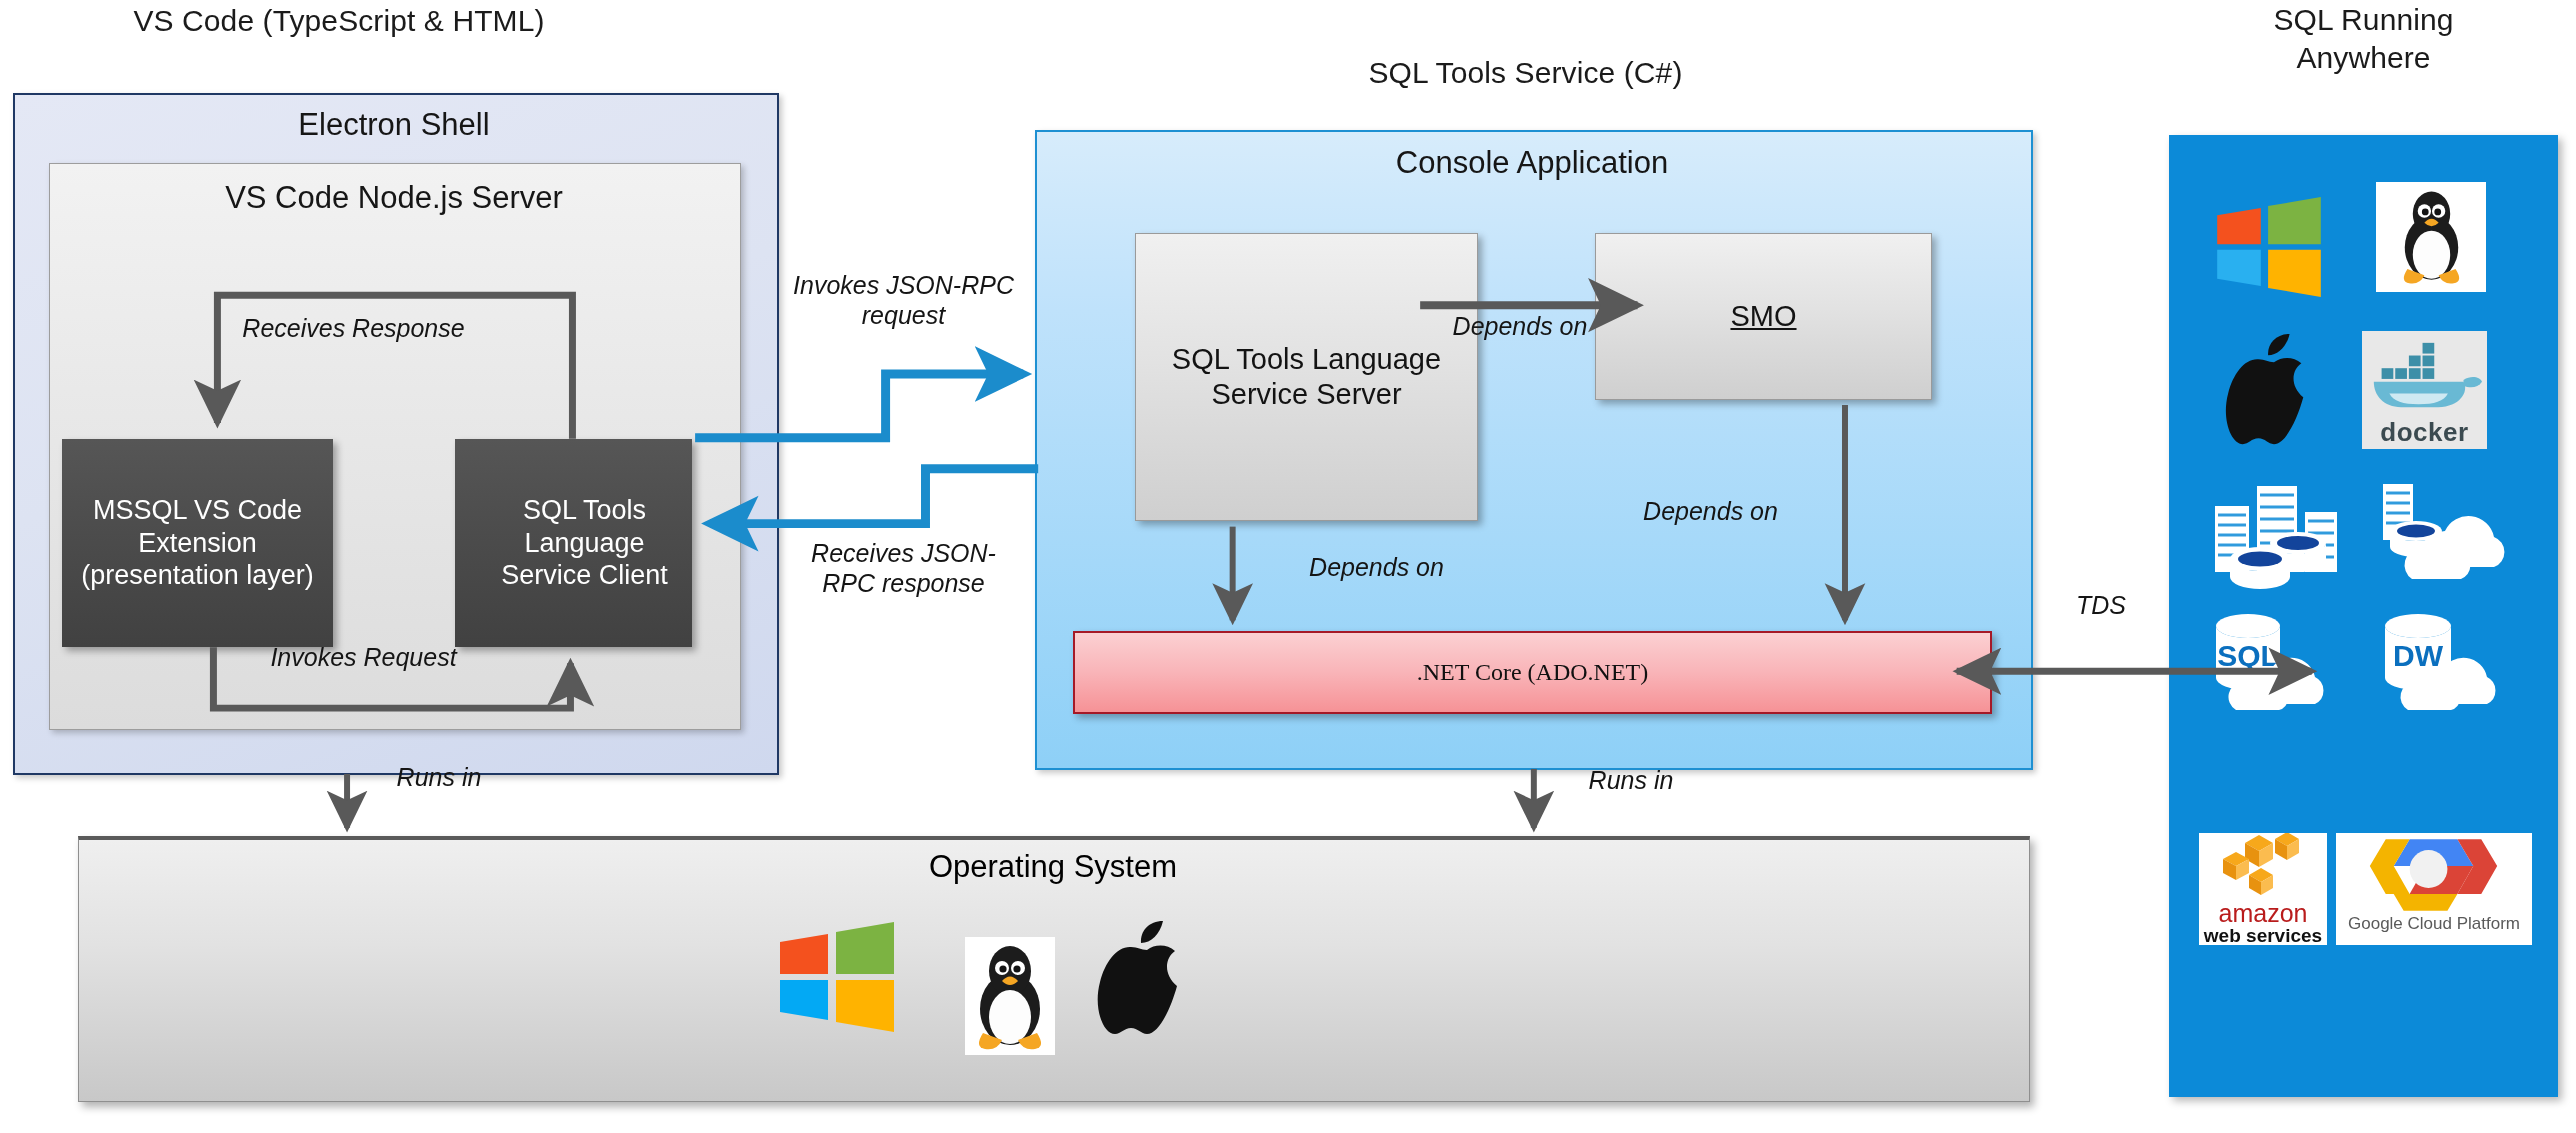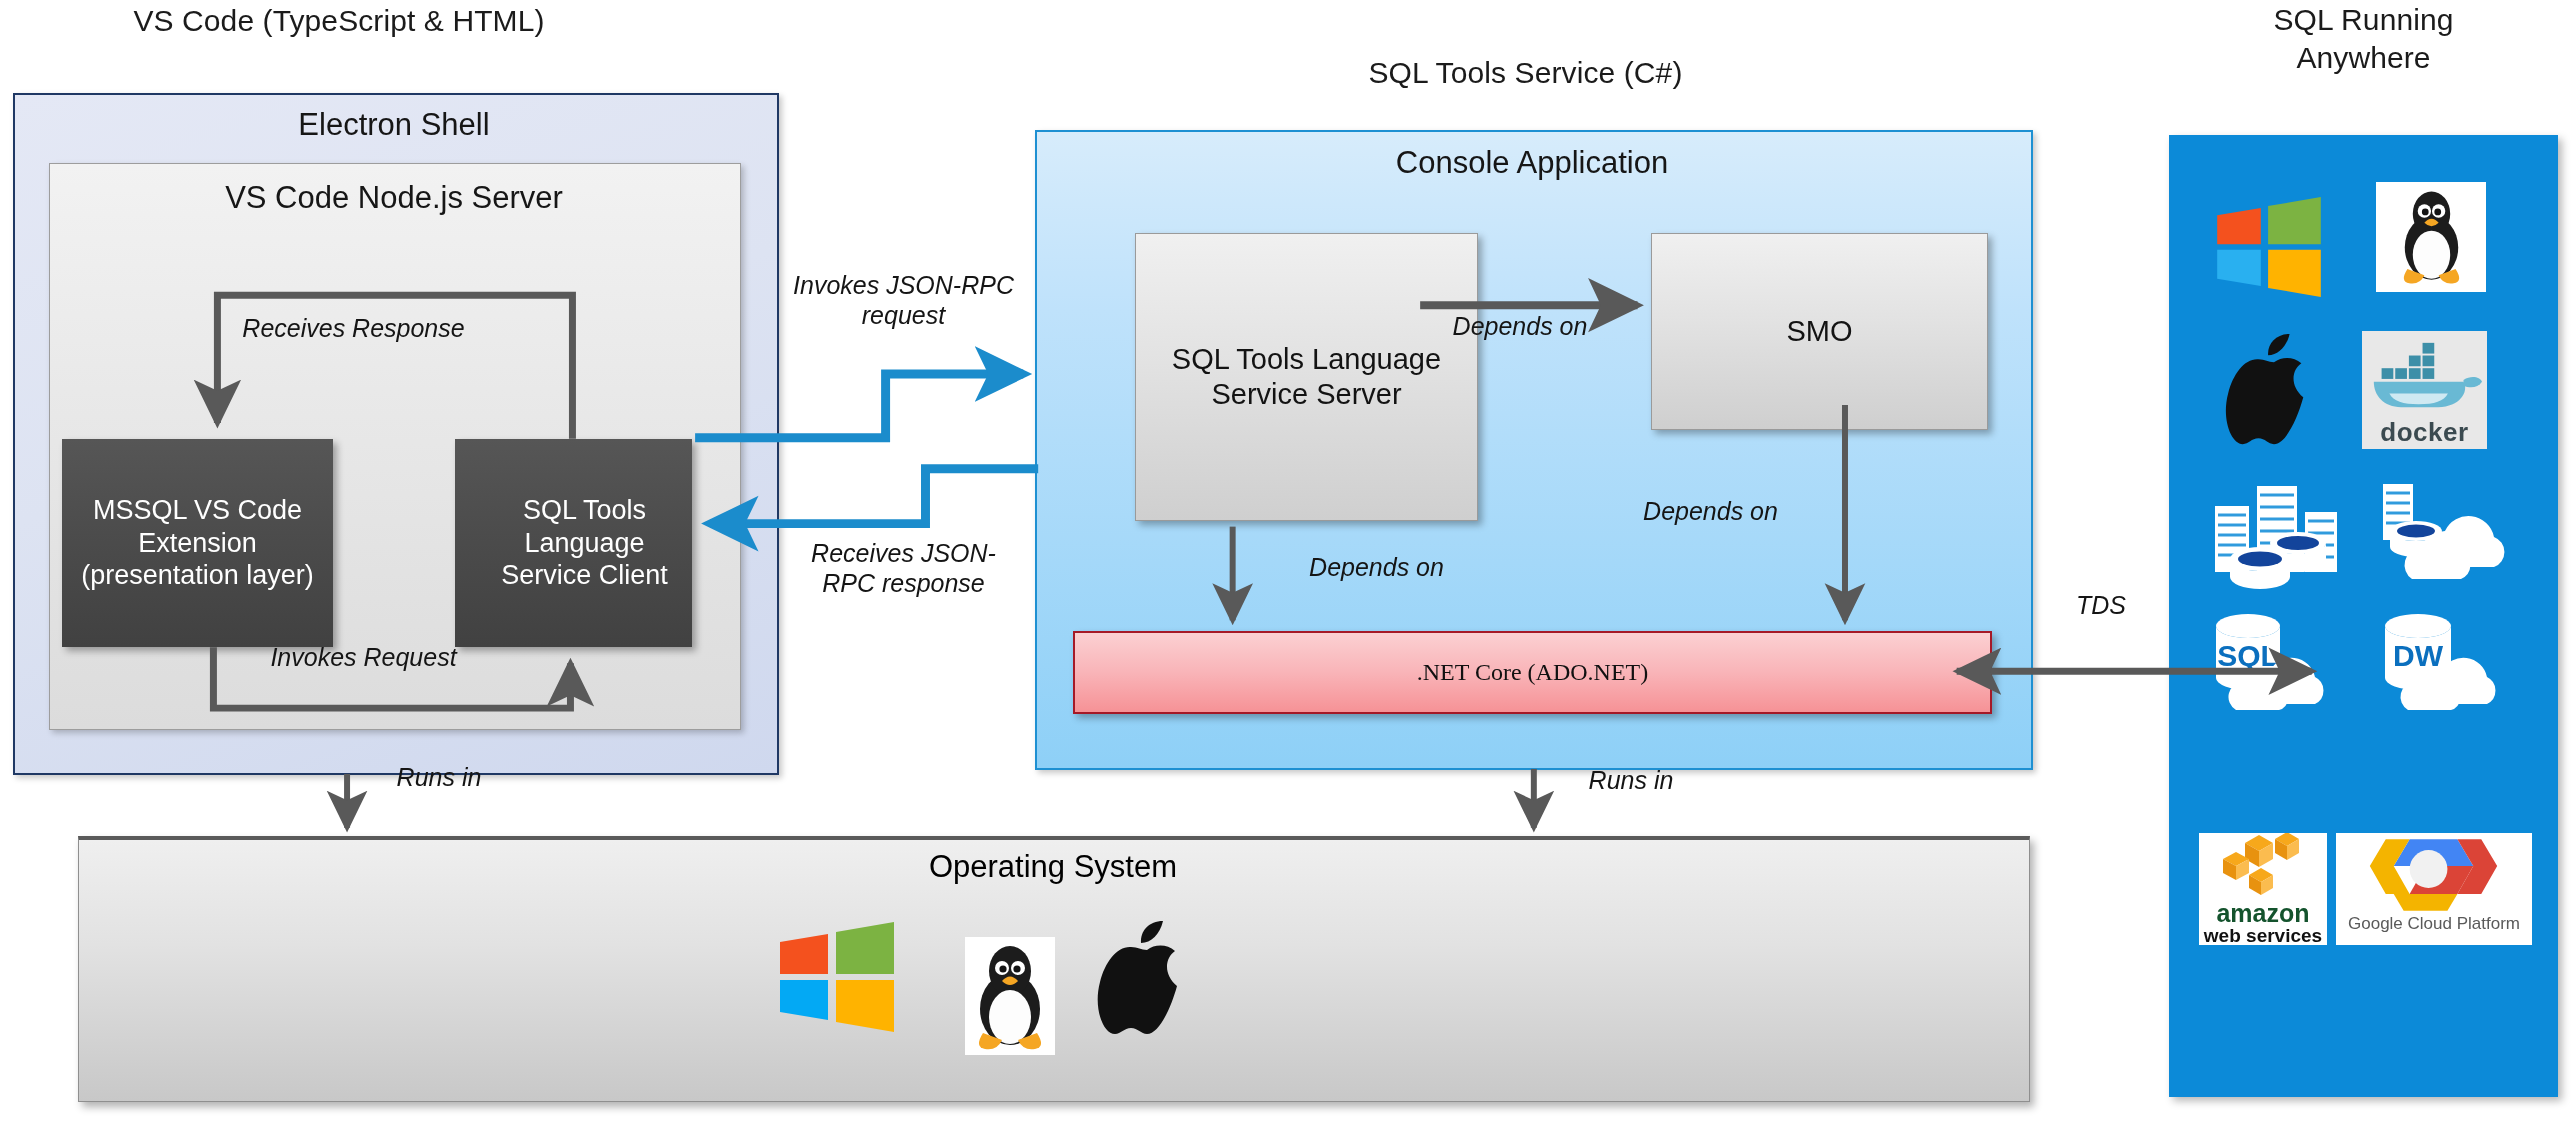--- a/index.html
+++ b/index.html
@@ -115,21 +115,21 @@
 <div class="abs edge-label" style="left:214px;top:643px;width:299px;height:34px;">Invokes Request</div>
 
 <div class="abs console-app" style="left:1035px;top:130px;width:994px;height:636px;"></div>
 
 <div class="abs console-title ctr" style="left:1035px;top:140px;width:994px;height:46px;">Console Application</div>
 
 <div class="abs gray-box ctr" style="left:1135px;top:233px;width:343px;height:288px;">
   <span>SQL Tools Language Service Server</span>
 </div>
 
-<div class="abs gray-box ctr" style="left:1651px;top:233px;width:337px;height:197px;">
+<div class="abs gray-box ctr" style="left:1595px;top:233px;width:337px;height:167px;text-decoration:underline;">
   <span>SMO</span>
 </div>
 
 <div class="abs netcore-box ctr" style="left:1073px;top:631px;width:915px;height:79px;">
   <span>.NET Core (ADO.NET)</span>
 </div>
 
 <div class="abs edge-label" style="left:1432px;top:312px;width:176px;height:70px;">
   <span>Depends on</span>
 </div>
@@ -296,21 +296,21 @@
         <path d="M76 6 v14 l12 7 v-14 z" fill="#e8920f"></path>
       <path d="M100 6 v14 l-12 7 v-14 z" fill="#fbbc4f"></path>
       <path d="M24 26 l13 -7 l13 7 l-13 7 z"></path>
         <path d="M24 26 v14 l13 7 v-14 z" fill="#e8920f"></path>
       <path d="M50 26 v14 l-13 7 v-14 z" fill="#fbbc4f"></path>
       <path d="M50 42 l12 -7 l12 7 l-12 7 z"></path>
         <path d="M50 42 v13 l12 7 v-13 z" fill="#e8920f"></path>
       <path d="M74 42 v13 l-12 7 v-13 z" fill="#fbbc4f"></path>
     </g>
   </svg>
-  <div style="text-align:center;font-size:25px;font-weight:bold;color:#14532d;line-height:.98;margin-top:-2px;">amazon</div>
+  <div style="text-align:center;font-size:25px;font-weight:normal;color:#b91c1c;line-height:.98;margin-top:-2px;">amazon</div>
   <div style="text-align:center;font-size:19px;font-weight:bold;color:#111;line-height:1;">web services</div>
 </div>
 
 <div class="abs tile" style="left:2336px;top:833px;width:196px;height:112px;">
   <svg width="196" height="78" viewBox="0 0 197 78">
     <path d="M74 6 h48 l16 27 h-80 z" fill="#4285f4"></path>
     <path d="M138 33 l-16 28 h-48 l16 -28 z" fill="#db4437"></path>
     <path d="M138 33 l-16 -27 l24 0 l16 27 l-16 28 h-24 z" fill="#db4437"></path>
     <path d="M74 6 l-16 27 l16 28 h-24 l-16 -28 l16 -27 z" fill="#f4b400"></path>
     <path d="M58 33 l16 28 h48 l-16 -28 z" fill="#f4b400" opacity=".0"></path>

